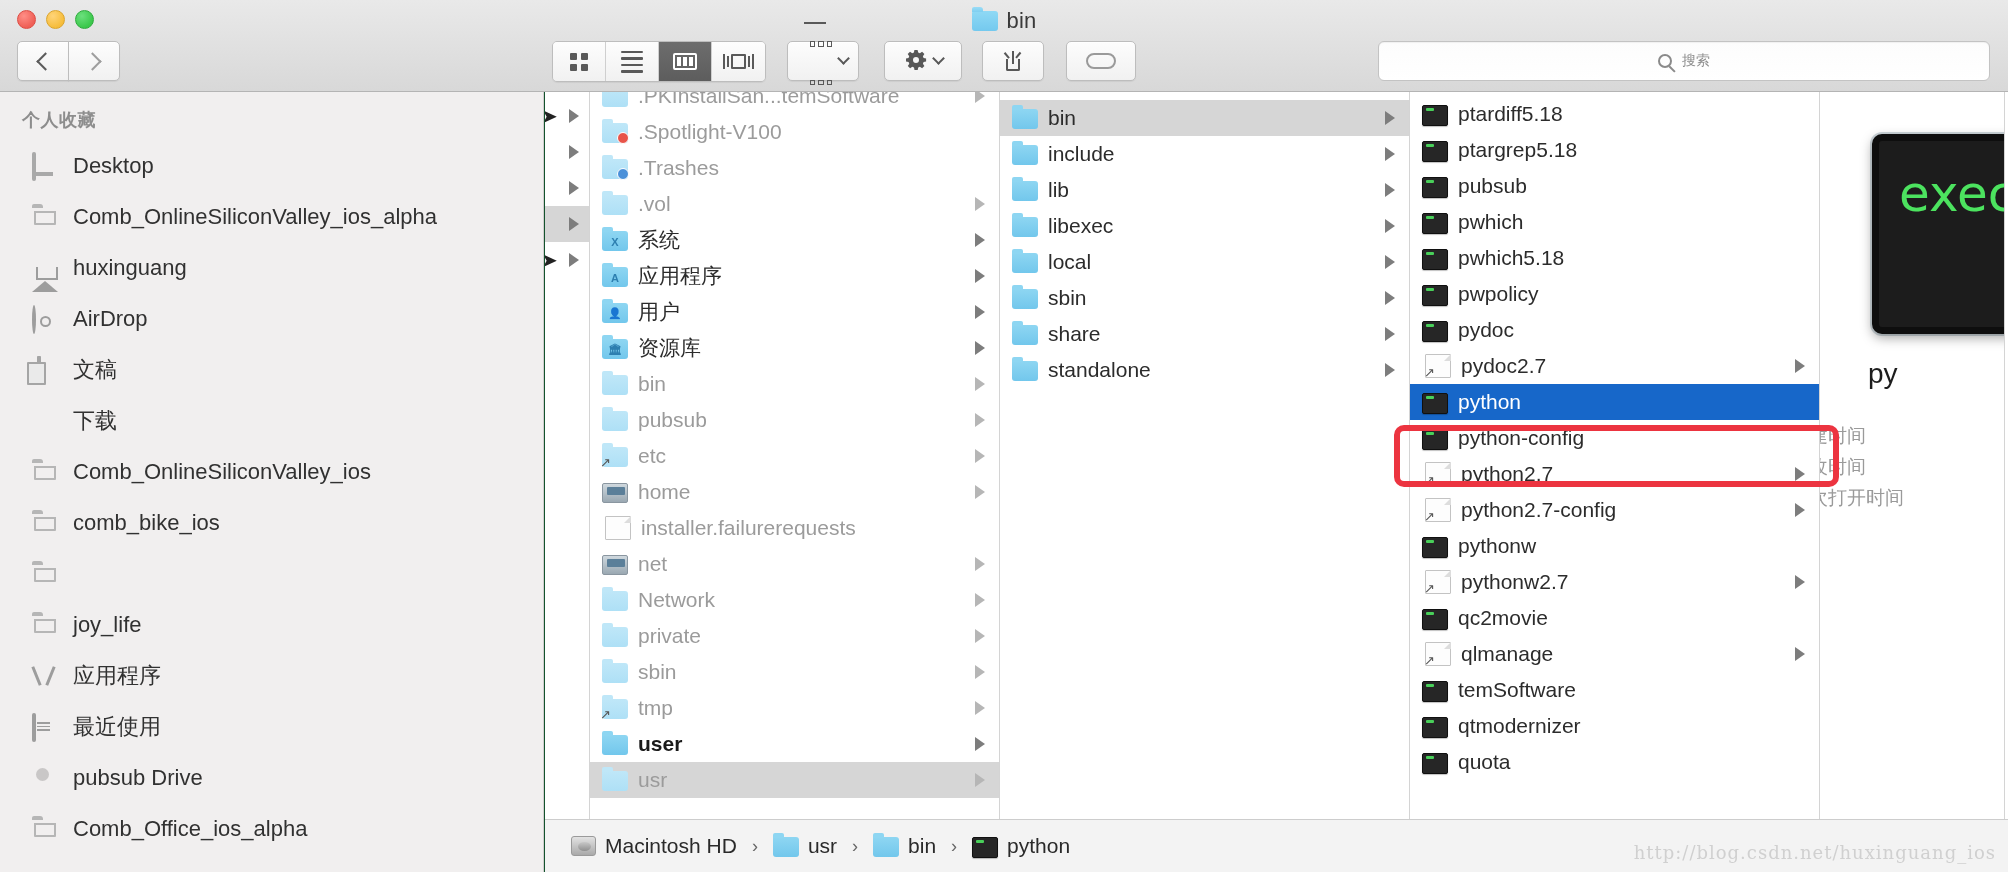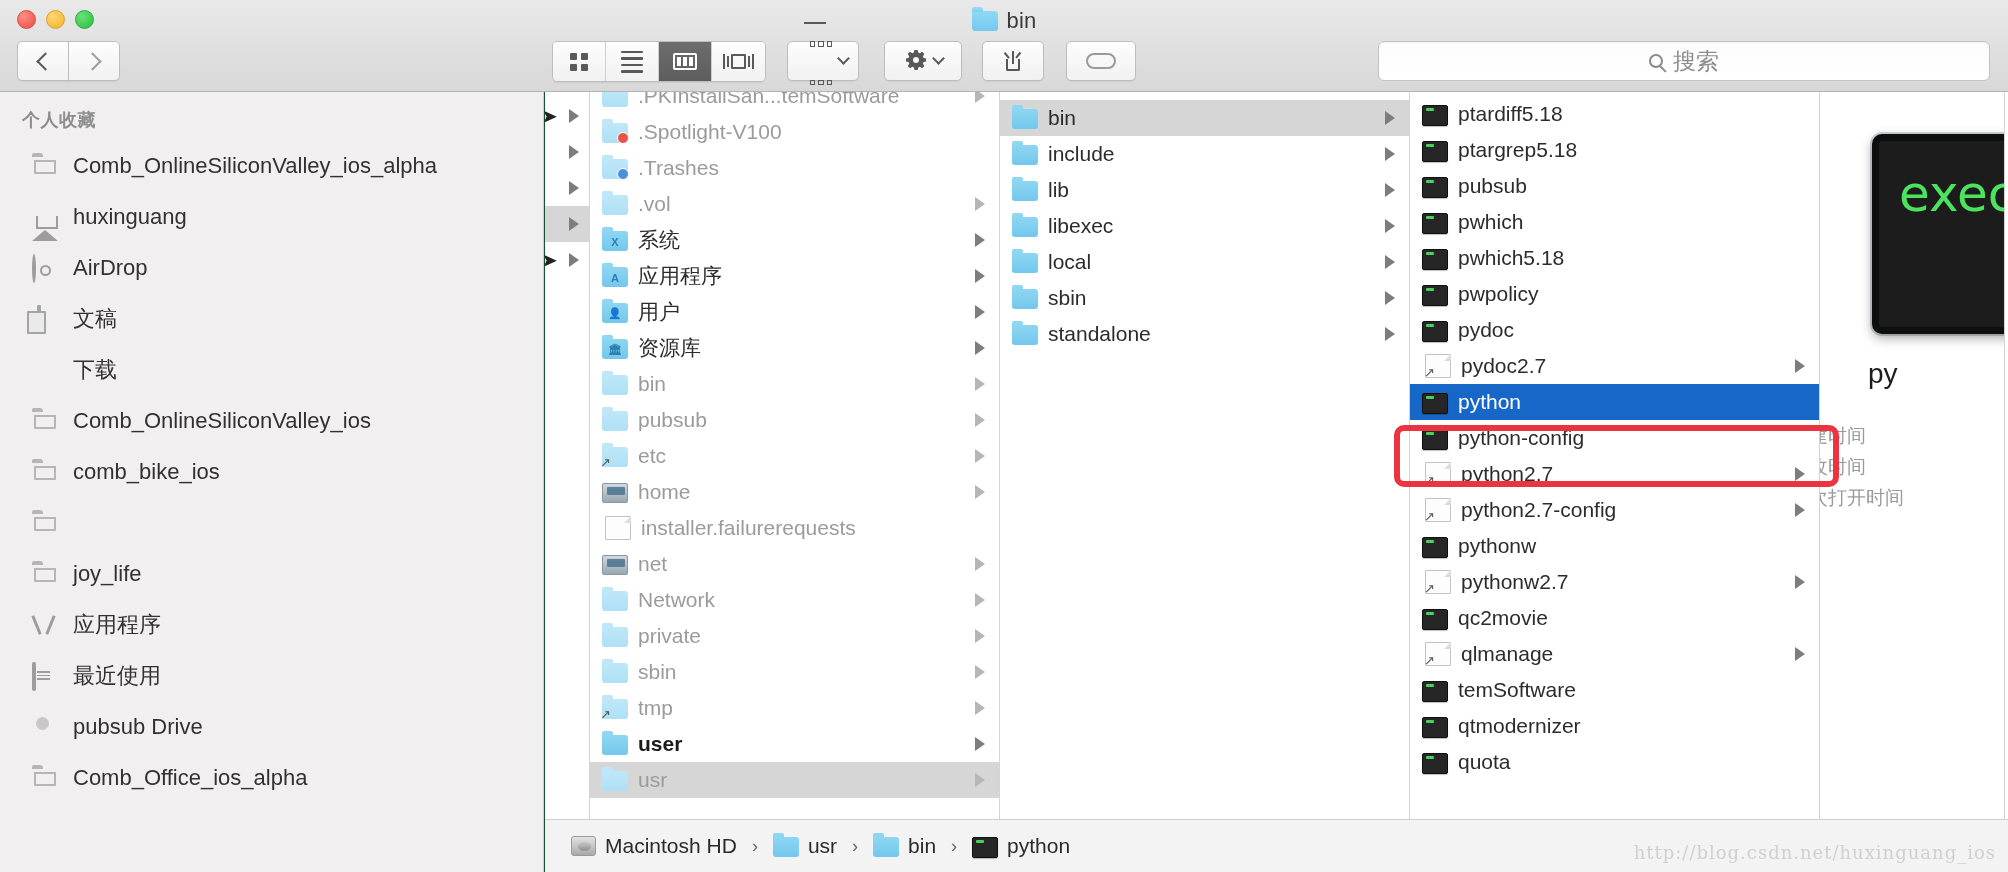--- a/index.html
+++ b/index.html
@@ -129,21 +129,21 @@
     box-shadow: 0 1px 1px rgba(0,0,0,.05) inset;
   }
   #search-field .mag {
     width: 14px; height: 14px; border: 2.2px solid #8a8a8a; border-radius: 50%;
     position: relative;
   }
   #search-field .mag::after {
     content:""; position:absolute; right:-6px; bottom:-4px;
     width: 8px; height: 2.2px; background:#8a8a8a; transform: rotate(45deg);
   }
-  #search-placeholder { font-size: 23px; color: #8d8d8d; }
+  #search-placeholder { font-size: 14px; color: #8d8d8d; }
 
   
   #sidebar {
     position: absolute; left: 0; top: 92px;
     width: 544px; height: 780px;
     background: #f1efef;
     border-right: 1px solid #cfcdcd;
     overflow: hidden;
     padding-top: 12px;
   }
@@ -412,20 +412,24 @@
         <span class="mag"></span>
         <span id="search-placeholder">搜索</span>
       </div>
     </div>
   </div>
 
   <div id="sidebar">
     <div id="sidebar-header">个人收藏</div>
 
     <div class="sb-item">
+      <span class="sb-ico"><span class="sb-desktop"></span></span>
+      <span>Desktop</span>
+    </div>
+    <div class="sb-item">
       <span class="sb-ico"><span class="sb-folder"></span></span>
       <span>Comb_OnlineSiliconValley_ios_alpha</span>
     </div>
     <div class="sb-item">
       <span class="sb-ico sb-apps-wrap"><span class="sb-home"></span></span>
       <span>huxinguang</span>
     </div>
     <div class="sb-item">
       <span class="sb-ico"><span class="sb-air"></span></span>
       <span>AirDrop</span>
@@ -634,20 +638,25 @@
           <span class="arrow"></span>
         </div>
         <div class="row">
           <span class="fi folder"></span>
           <span>local</span>
           <span class="arrow"></span>
         </div>
         <div class="row">
           <span class="fi folder"></span>
           <span>sbin</span>
+          <span class="arrow"></span>
+        </div>
+        <div class="row">
+          <span class="fi folder"></span>
+          <span>share</span>
           <span class="arrow"></span>
         </div>
         <div class="row">
           <span class="fi folder"></span>
           <span>standalone</span>
           <span class="arrow"></span>
         </div>
       </div>
     </div>
 

